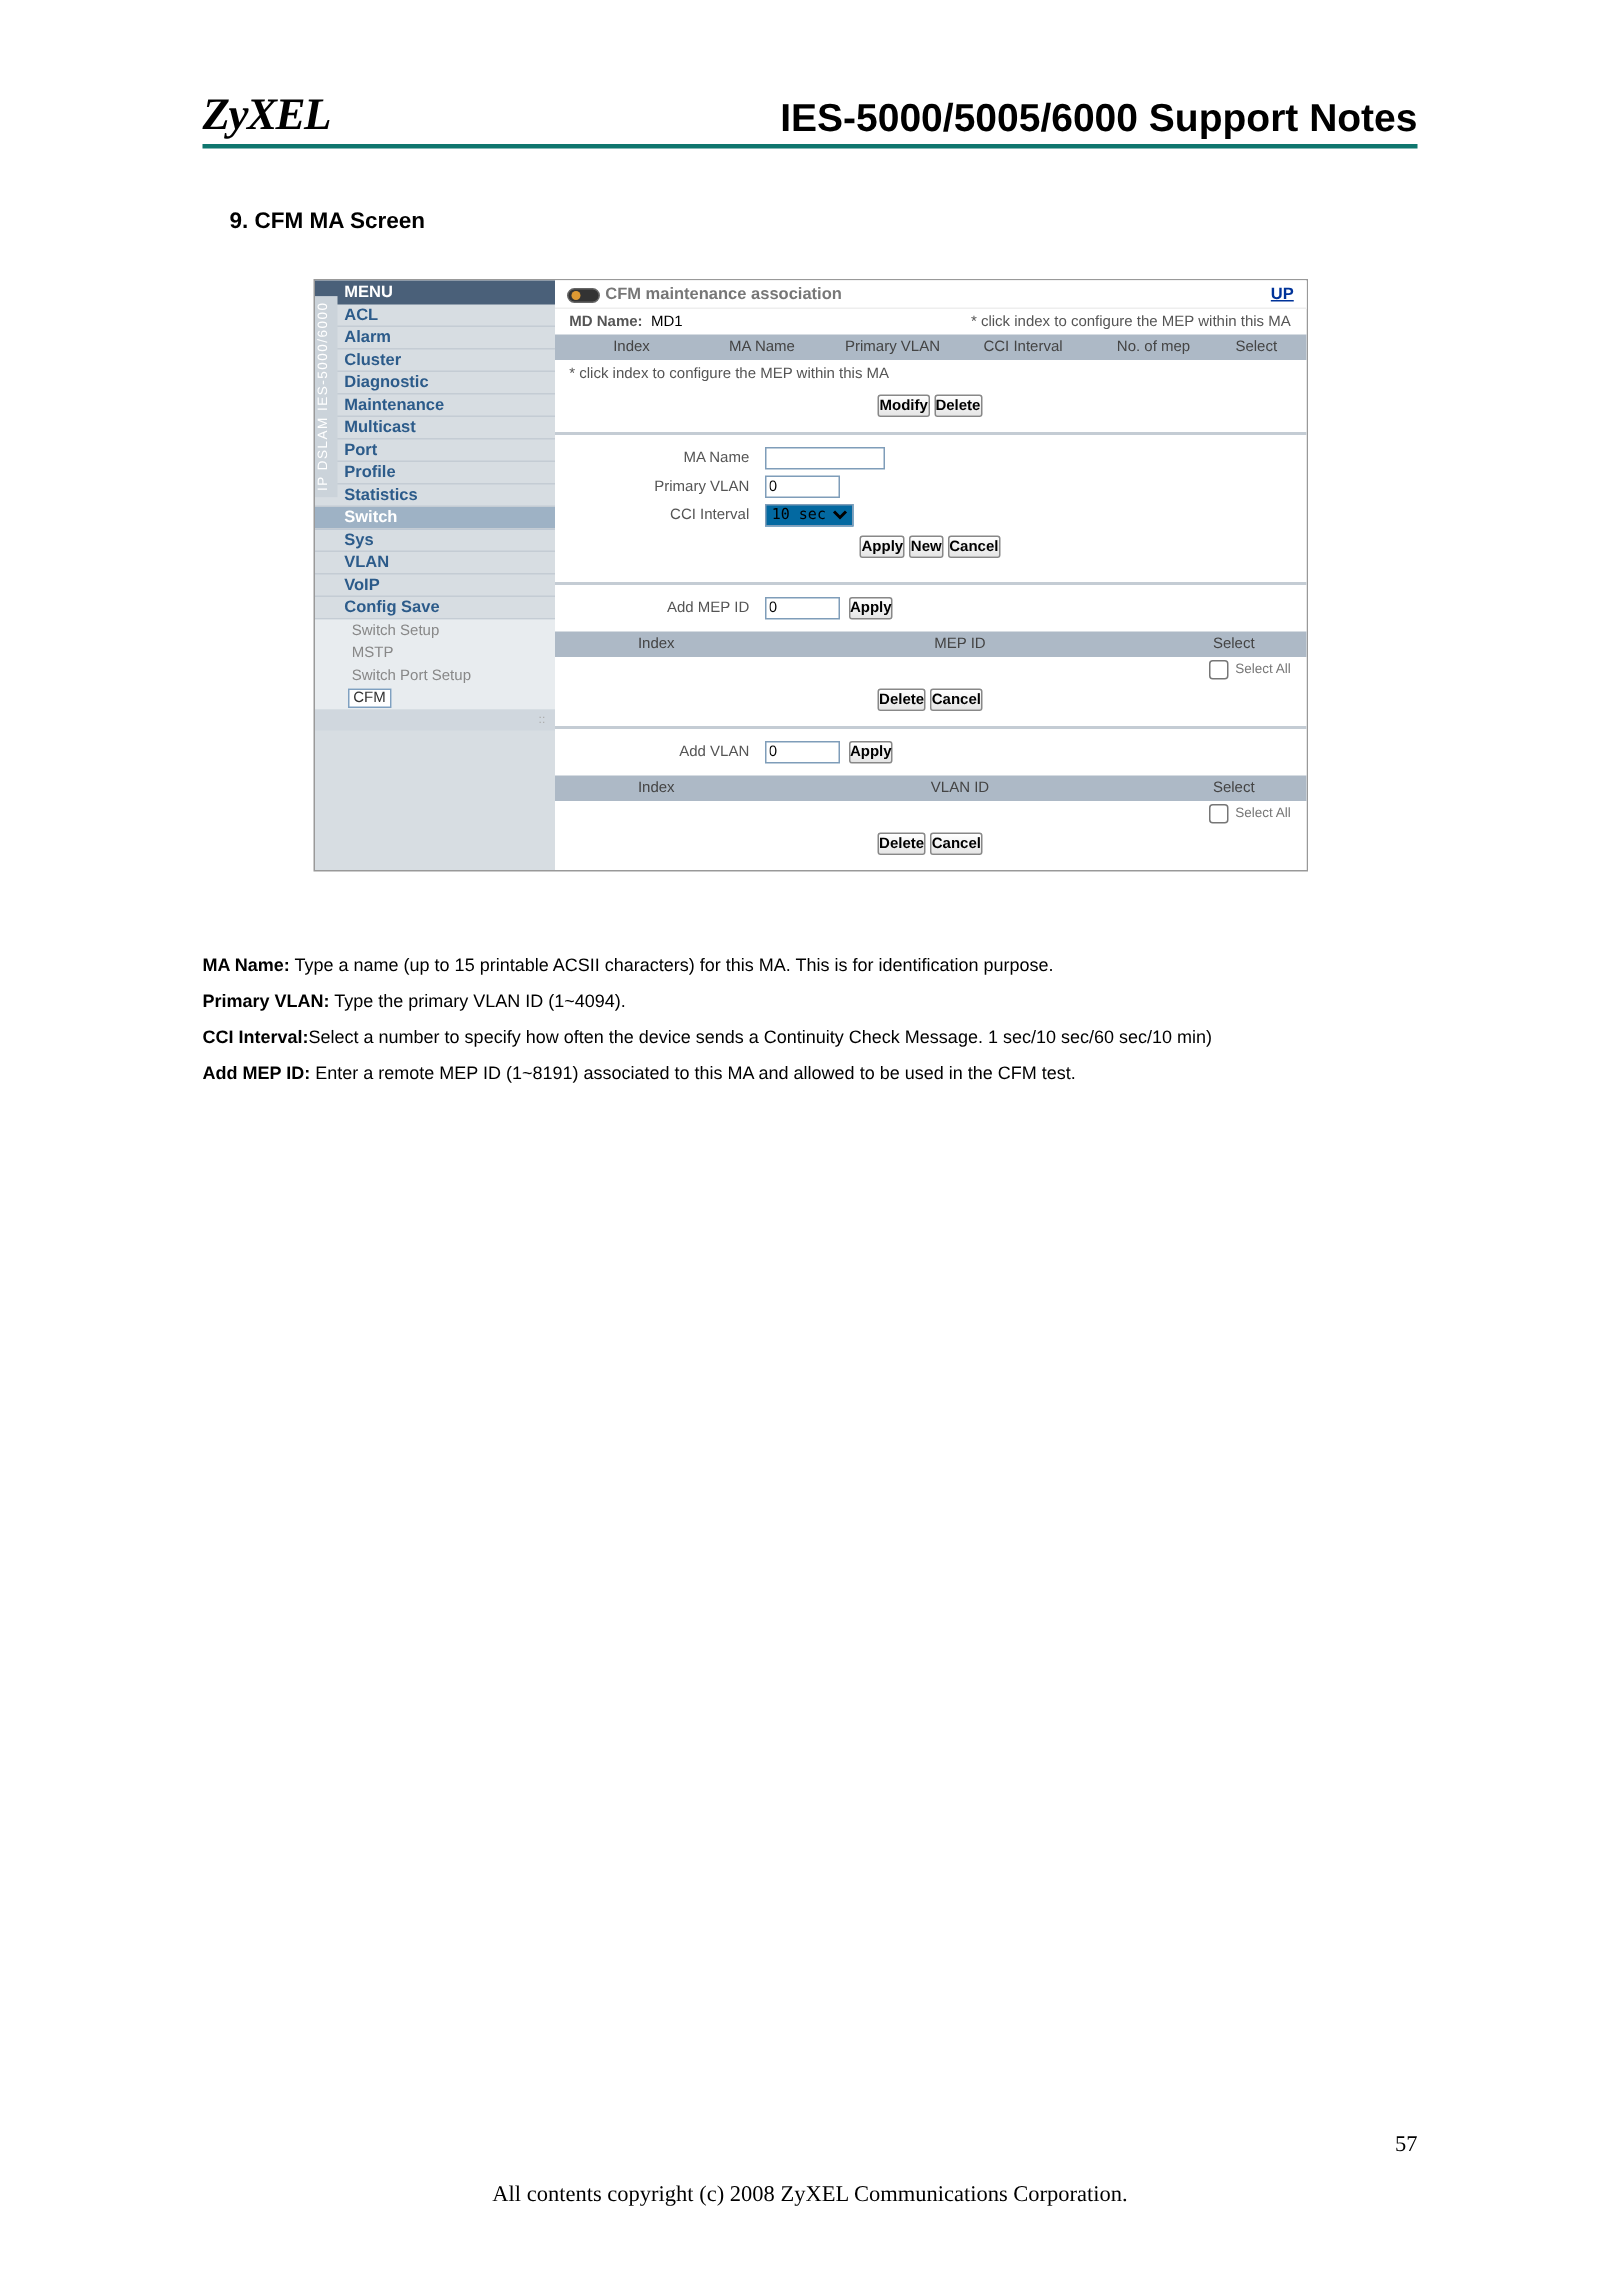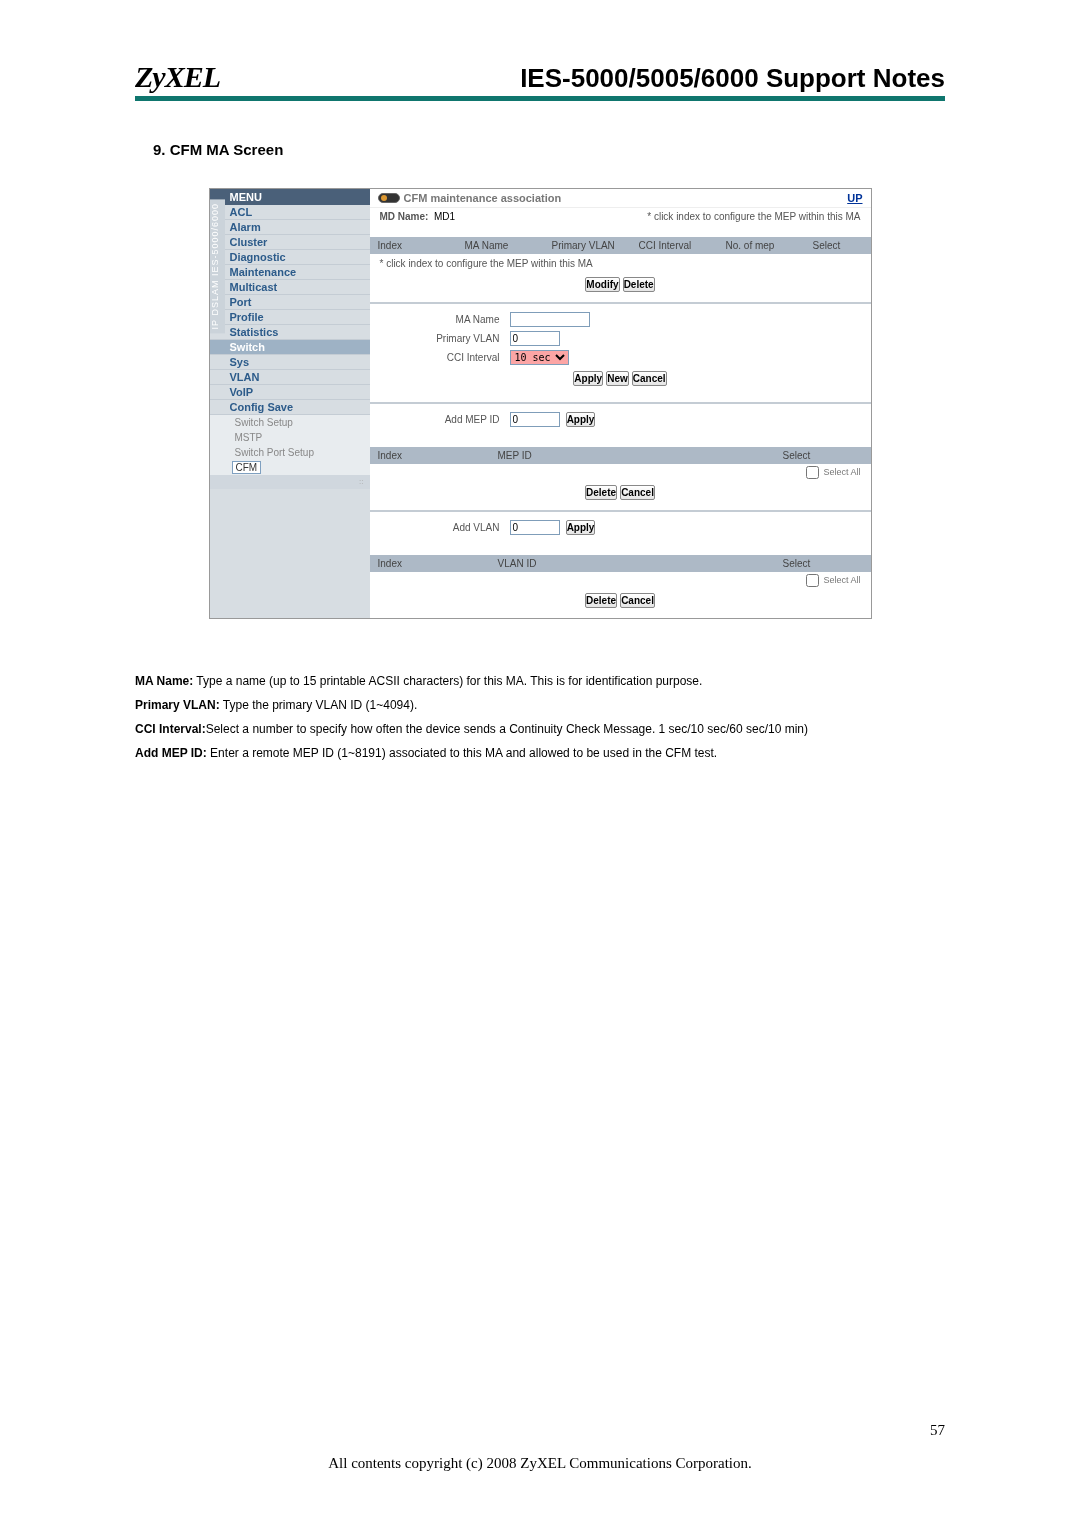--- a/index.html
+++ b/index.html
@@ -1,51 +1,51 @@
 <!DOCTYPE html>
 <html><head>
 <meta charset="utf-8">
 <style>
   * { box-sizing: border-box; margin: 0; padding: 0; }
   body { width: 1080px; height: 1527px; background: #fff; font-family: Arial, sans-serif; color: #000; }
   .page { padding: 60px 135px 40px 135px; position: relative; height: 100%; }
-  .hdr { display: flex; justify-content: space-between; align-items: flex-end; border-bottom: 5px solid #0f766e; padding-bottom: 2px; }
+  .hdr { display: flex; justify-content: space-between; align-items: flex-end; border-bottom: 3px solid #0f766e; padding-bottom: 2px; }
   .logo { font-family: "Times New Roman", serif; font-size: 30px; font-weight: bold; font-style: italic; letter-spacing: -1px; }
   .doc-title { font-family: Liberation Sans, sans-serif; font-size: 26px; font-weight: bold; }
   .sec-title { font-family: Arial, sans-serif; font-size: 15px; font-weight: bold; margin: 40px 0 30px 18px; }
   .shot { width: 663px; margin: 0 auto 50px auto; border: 1px solid #999; background: #fff; font-size: 11px; }
   .shot-body { display: flex; }
   .sidebar { width: 160px; background: #d7dde2; position: relative; }
   .vtab { position: absolute; left: 0; top: 10px; width: 15px; background: #cbd3da; color: #fff; font-size: 9px; writing-mode: vertical-rl; text-orientation: mixed; text-align: center; padding: 4px 0; letter-spacing: 1px; transform: rotate(180deg); }
   .menu-head { background: #4a6079; color: #fff; font-weight: bold; font-size: 11px; padding: 2px 4px 2px 20px; }
   .menu-item { color: #2c5b8a; font-weight: bold; font-size: 11px; padding: 1px 4px 1px 20px; border-bottom: 1px solid #c4ccd4; cursor: pointer; }
   .menu-item.sel { background: #9eb2c5; color: #fff; }
   .submenu { background: #e8ecef; }
   .sub-item { color: #888; font-size: 10px; padding: 2px 4px 2px 25px; cursor: pointer; }
   .sub-item.sel { border: 1px solid #7fa0c0; color: #333; background: #fff; margin: 1px 2px 1px 22px; padding: 0 3px; display: inline-block; }
   .collapse-bar { background: #d0d7de; height: 14px; text-align: right; color: #aaa; font-size: 8px; padding-right: 6px; line-height: 14px; }
   .content { flex: 1; background: #fff; padding: 0; }
   .panel-title { background: #fff; padding: 3px 8px; display: flex; justify-content: space-between; align-items: center; border-bottom: 1px solid #eee; }
-  .pt-left { display: flex; align-items: center; gap: 4px; font-weight: bold; color: #777; font-size: 11px; }
+  .pt-left { display: flex; align-items: flex-end; gap: 4px; font-weight: bold; color: #777; font-size: 11px; }
   .led { width: 22px; height: 10px; border: 1px solid #666; border-radius: 5px; background: #333; position: relative; display: inline-block; }
   .led::after { content: ""; position: absolute; width: 6px; height: 6px; background: #d93; border-radius: 50%; top: 1px; left: 2px; }
   .up-link { color: #003399; font-weight: bold; text-decoration: underline; font-size: 11px; cursor: pointer; }
   .row-info { display: flex; justify-content: space-between; padding: 3px 10px; font-size: 10px; }
   .row-info .lbl { color: #555; font-weight: bold; }
   .hint { color: #555; font-size: 10px; }
-  .tbl-head { background: #adb9c6; display: flex; padding: 3px 8px; font-size: 10px; color: #444; text-align: left; margin-top: 12px; }
+  .tbl-head { background: #adb9c6; display: flex; padding: 3px 8px; font-size: 10px; color: #444; text-align: center; }
   .th { flex: 1; }
   .note-row { padding: 4px 10px; font-size: 10px; color: #555; }
   .btn-row { text-align: center; padding: 4px 0 10px; }
   .btn { display: inline-block; border: 1px solid #888; background: linear-gradient(#fff,#e5e5e5); padding: 1px 0; font-size: 10px; font-family: Arial, sans-serif; border-radius: 2px; cursor: pointer; color: #000; font-weight: bold; }
   .form-sec { border-top: 2px solid #c4ccd4; padding: 6px 10px; }
   .form-row { display: flex; align-items: center; padding: 2px 0; }
   .form-lbl { width: 130px; text-align: right; color: #555; font-size: 10px; padding-right: 10px; }
   .form-ctl input[type=text] { width: 50px; font-size: 10px; border: 1px solid #7f9db9; padding: 1px 2px; }
-  .form-ctl select { font-size: 10px; font-family: monospace; border: 1px solid #7f9db9; background: #fca5a5; }
+  .form-ctl select { font-size: 10px; font-family: monospace; border: 1px solid #7f9db9; background: #0369a1; }
   .sel-all { font-size: 9px; color: #777; text-align: right; padding: 2px 10px; }
   .sel-all input { vertical-align: middle; margin-right: 4px; }
 
   .desc { font-size: 12px; line-height: 2.0; text-align: justify; margin: 0 0 0 0; }
   .desc p { margin: 0 0 0 0; }
   .desc b { font-weight: bold; }
 
   .pgnum { position: absolute; right: 135px; bottom: 88px; font-family: "Times New Roman", serif; font-size: 15px; }
   .copy { position: absolute; bottom: 55px; width: 810px; text-align: center; font-family: "Times New Roman", serif; font-size: 15px; }
 </style>

